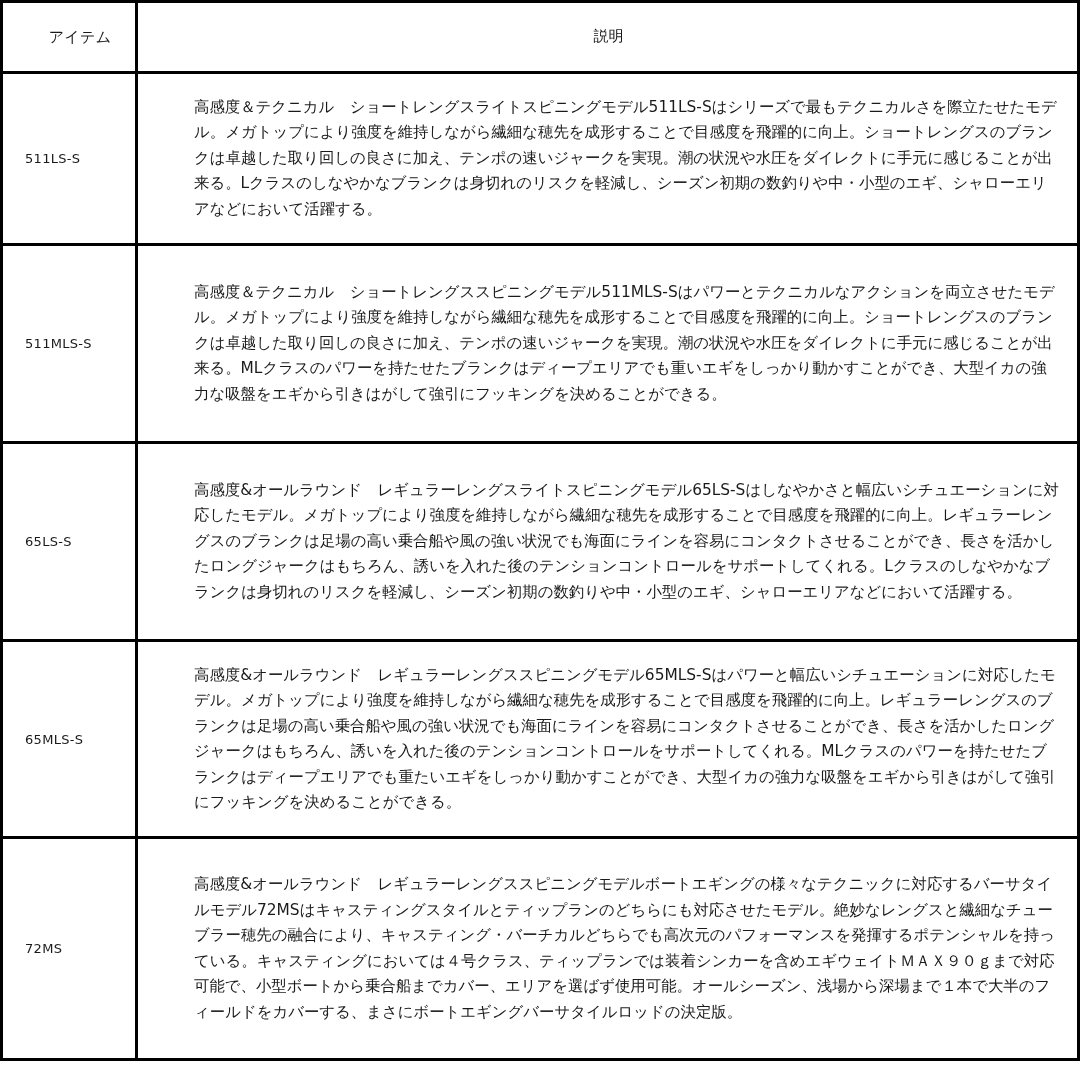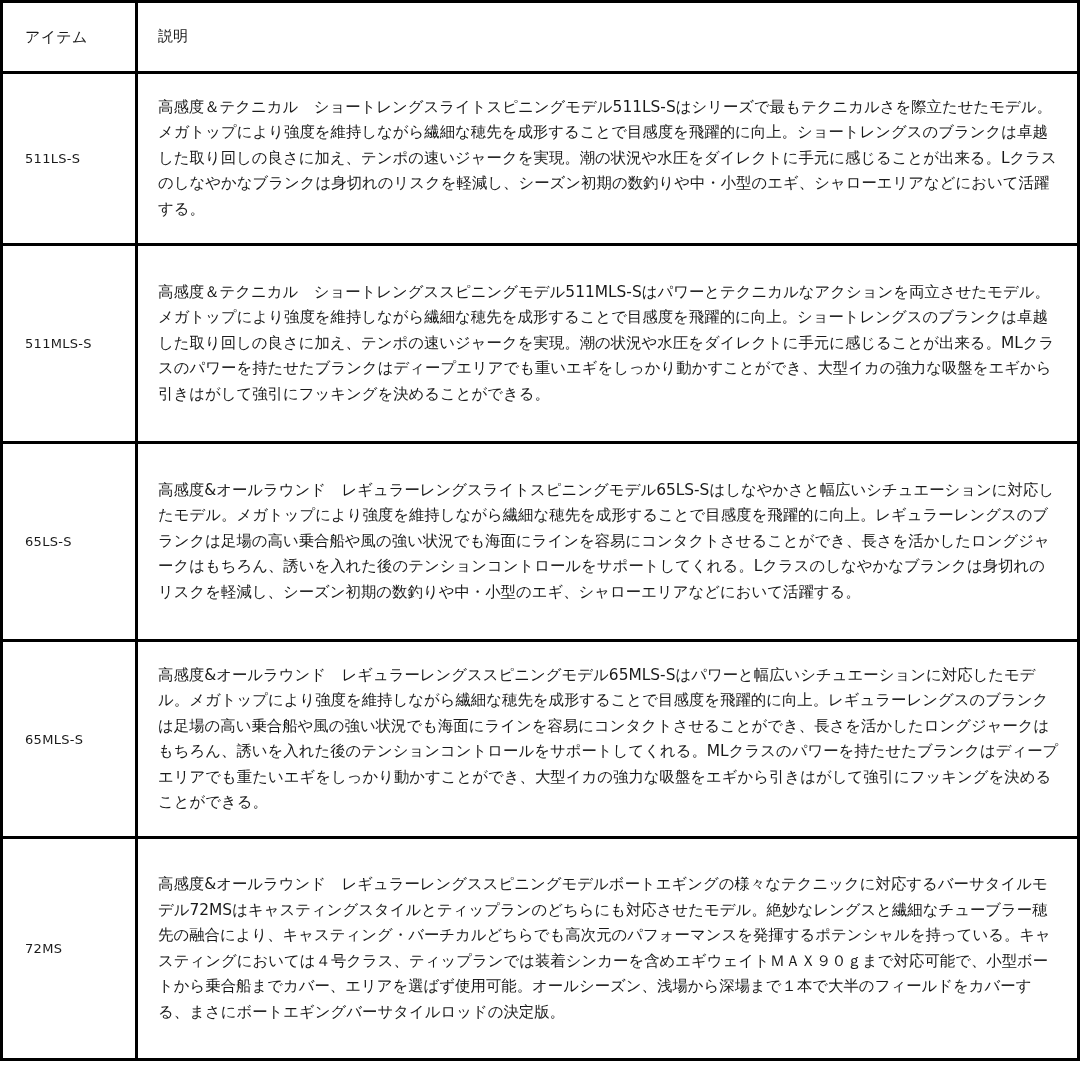--- a/index.html
+++ b/index.html
@@ -25,20 +25,21 @@
     }
     .spec-table td, .spec-table th {
       border: 3px solid #000000;
       padding: 0;
       font-weight: normal;
       text-align: left;
       vertical-align: middle;
     }
     .spec-table tr:first-child th, .spec-table tr:first-child td {
       border-top-width: 3px;
+      text-align: center;
     }
     .col-item { width: 135px; }
     .col-desc { width: auto; }
     .item-cell {
       padding-left: 22px !important;
       font-size: 13px;
       letter-spacing: 0.3px;
     }
     .desc-cell {
       padding-left: 20px !important;
@@ -51,20 +52,21 @@
     .header-row .desc-cell { font-size: 15px; }
     .row-1 { height: 172px; }
     .row-2 { height: 198px; }
     .row-3 { height: 198px; }
     .row-4 { height: 197px; }
     .row-5 { height: 222px; }
     .desc-text {
       display: block;
       word-break: break-all;
       white-space: normal;
+      margin-left: 36px;
     }
   </style>
 </head>
 <body>
 
 <table class="spec-table">
   <colgroup>
     <col class="col-item">
     <col class="col-desc">
   </colgroup>

